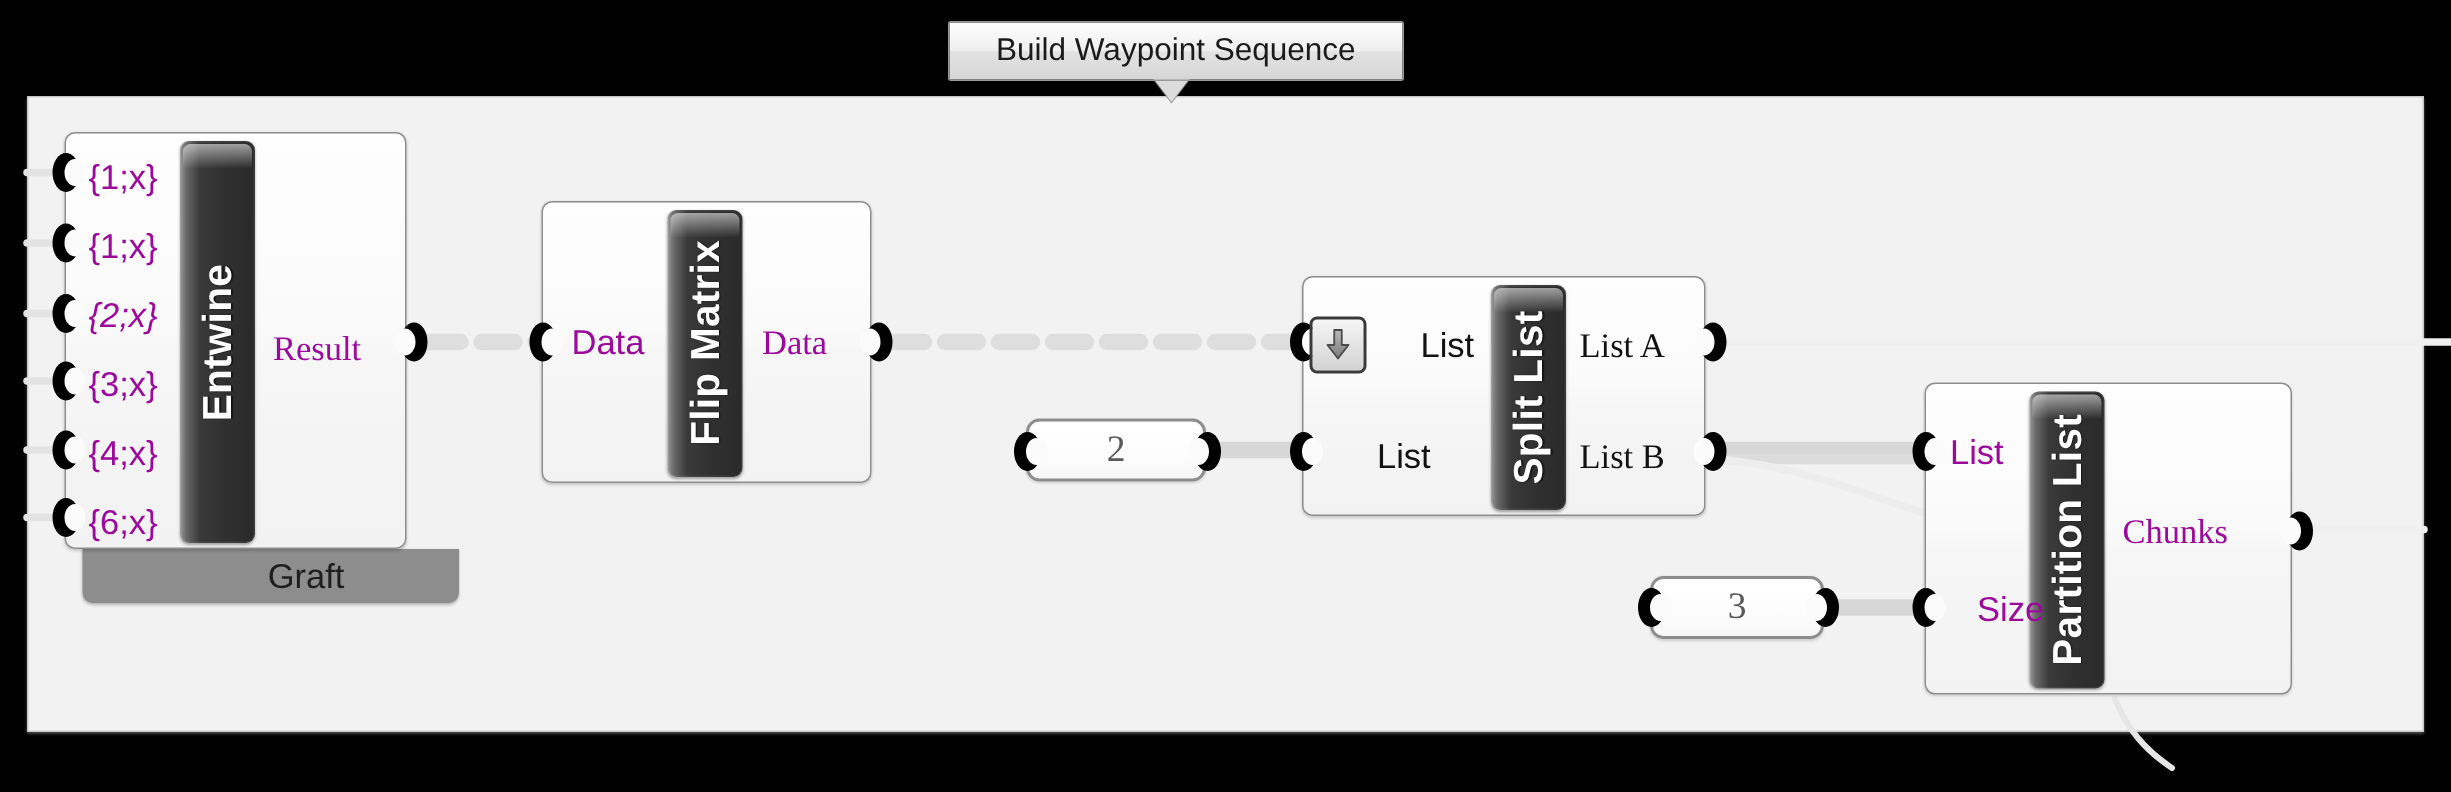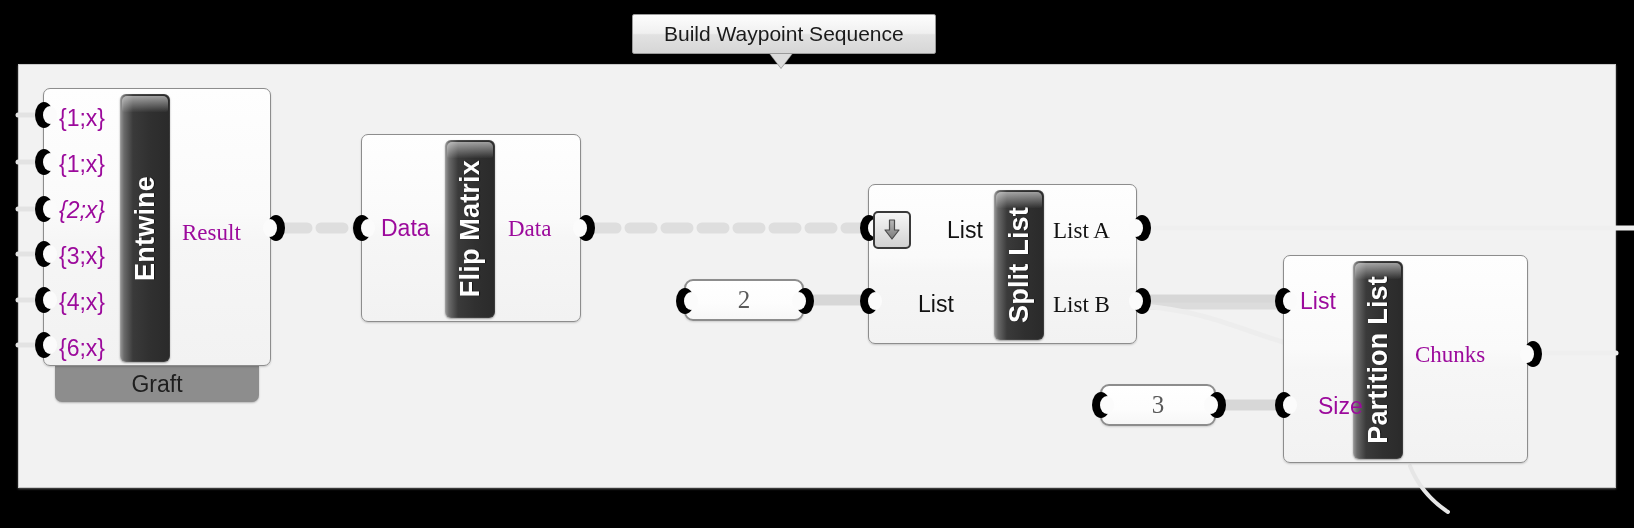--- a/index.html
+++ b/index.html
@@ -148,20 +148,21 @@
   
   .tag {
     position: absolute;
     background: #8d8d8d;
     border-radius: 0 0 7px 7px;
     display: flex; align-items: center; justify-content: center;
     font-size: 23px;
     color: #1e1e1e;
     z-index: 18;
     box-shadow: 0 1px 2px rgba(0,0,0,0.25);
+    padding-left: 47px;
   }
 
   
   .flatten-badge {
     position: absolute;
     width: 34px; height: 34px;
     border: 2px solid #3a3a3a;
     border-radius: 5px;
     background: linear-gradient(to bottom, #f6f6f6, #d2d2d2);
     z-index: 26;

